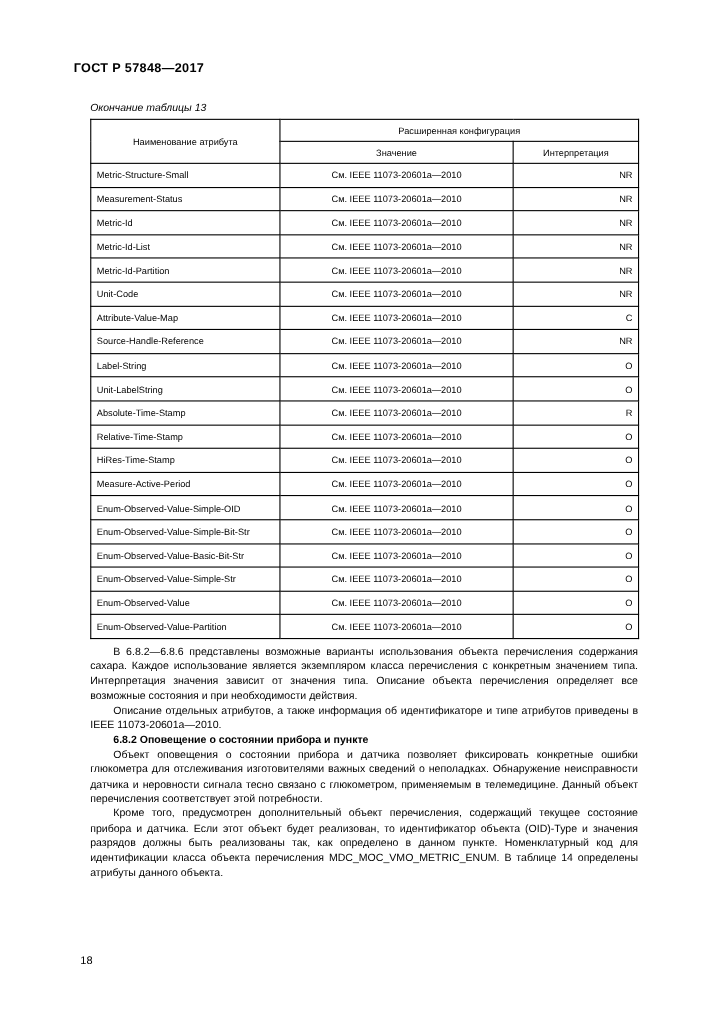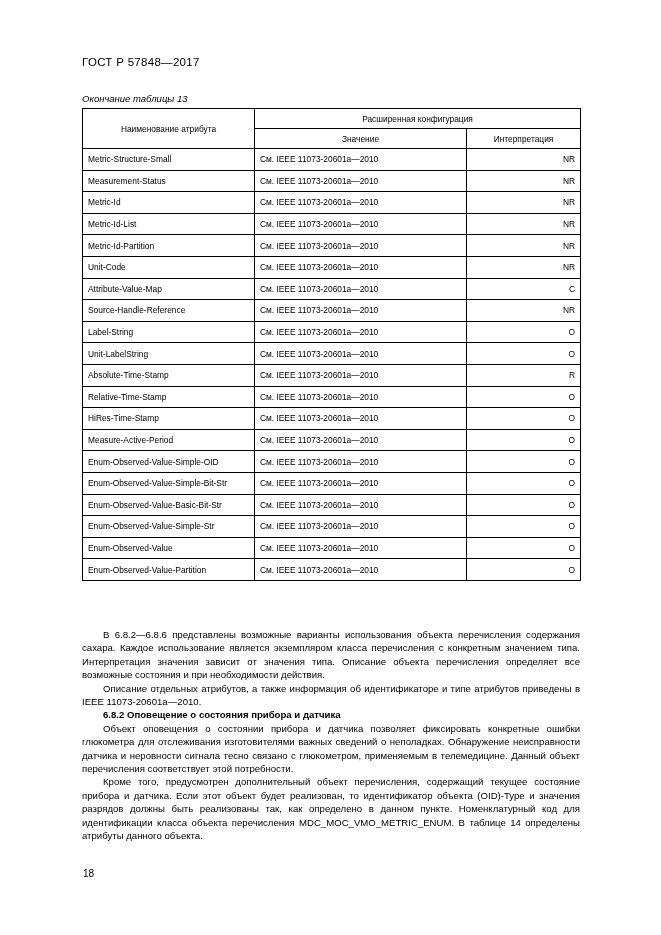--- a/index.html
+++ b/index.html
@@ -18,23 +18,23 @@
   .page {
     position: relative;
     width: 661px;
     height: 935px;
     box-sizing: border-box;
     padding: 0;
   }
   .std-header {
     position: absolute;
     top: 56px;
-    left: 82px;
+    left: 67px;
     font-size: 11.5px;
-    font-weight: normal;
+    font-weight: bold;
     letter-spacing: 0.3px;
   }
   .table-caption {
     position: absolute;
     top: 93px;
     left: 82px;
     font-size: 9.5px;
     font-style: italic;
   }
   table.doc-table {
@@ -56,21 +56,21 @@
   }
   table.doc-table th {
     text-align: center;
     height: 20px;
     margin-left: 48px;
   }
   .col-attr { width: 172px; }
   .col-val  { width: 212px; }
   .col-qual { width: 114px; }
   td.cell-attr { text-align: left; }
-  td.cell-val { text-align: left; }
+  td.cell-val { text-align: center; }
   td.cell-qual { text-align: right; }
   .body-text {
     position: absolute;
     left: 82px;
     width: 498px;
     font-size: 9.6px;
     line-height: 13.4px;
     text-align: justify;
   }
   .body-text p {
@@ -80,21 +80,20 @@
   .subhead {
     font-weight: bold;
     text-indent: 21px;
     margin: 0;
   }
   .page-number {
     position: absolute;
     left: 73px;
     top: 868px;
     font-size: 10px;
-    margin-left: 10px;
   }
   .hdr-sub-row th {
     font-size: 8.4px;
   }
 </style>
 </head>
 <body>
 
 <div class="page">
 
@@ -215,23 +214,23 @@
         <td class="cell-qual">O</td>
       </tr>
       <tr>
         <td class="cell-attr">Enum-Observed-Value-Partition</td>
         <td class="cell-val">См. IEEE 11073-20601а—2010</td>
         <td class="cell-qual">O</td>
       </tr>
     </tbody>
   </table>
 
-  <div class="body-text" style="top: 586px; margin-top: 42px;">
+  <div class="body-text" style="top: 586px;">
     <p>В 6.8.2—6.8.6 представлены возможные варианты использования объекта перечисления содержания сахара. Каждое использование является экземпляром класса перечисления с конкретным значением типа. Интерпретация значения зависит от значения типа. Описание объекта перечисления определяет все возможные состояния и при необходимости действия.</p>
     <p>Описание отдельных атрибутов, а также информация об идентификаторе и типе атрибутов приведены в IEEE 11073-20601а—2010.</p>
-    <p class="subhead">6.8.2 Оповещение о состояния прибора и датчика</p>
+    <p class="subhead">6.8.2 Оповещение о состоянии прибора и пункте</p>
     <p>Объект оповещения о состоянии прибора и датчика позволяет фиксировать конкретные ошибки глюкометра для отслеживания изготовителями важных сведений о неполадках. Обнаружение неисправности датчика и неровности сигнала тесно связано с глюкометром, применяемым в телемедицине. Данный объект перечисления соответствует этой потребности.</p>
     <p>Кроме того, предусмотрен дополнительный объект перечисления, содержащий текущее состояние прибора и датчика. Если этот объект будет реализован, то идентификатор объекта (OID)-Туре и значения разрядов должны быть реализованы так, как определено в данном пункте. Номенклатурный код для идентификации класса объекта перечисления MDC_MOC_VMO_METRIC_ENUM. В таблице 14 определены атрибуты данного объекта.</p>
   </div>
 
   <div class="page-number">18</div>
 
 </div>
 
 </body></html>

